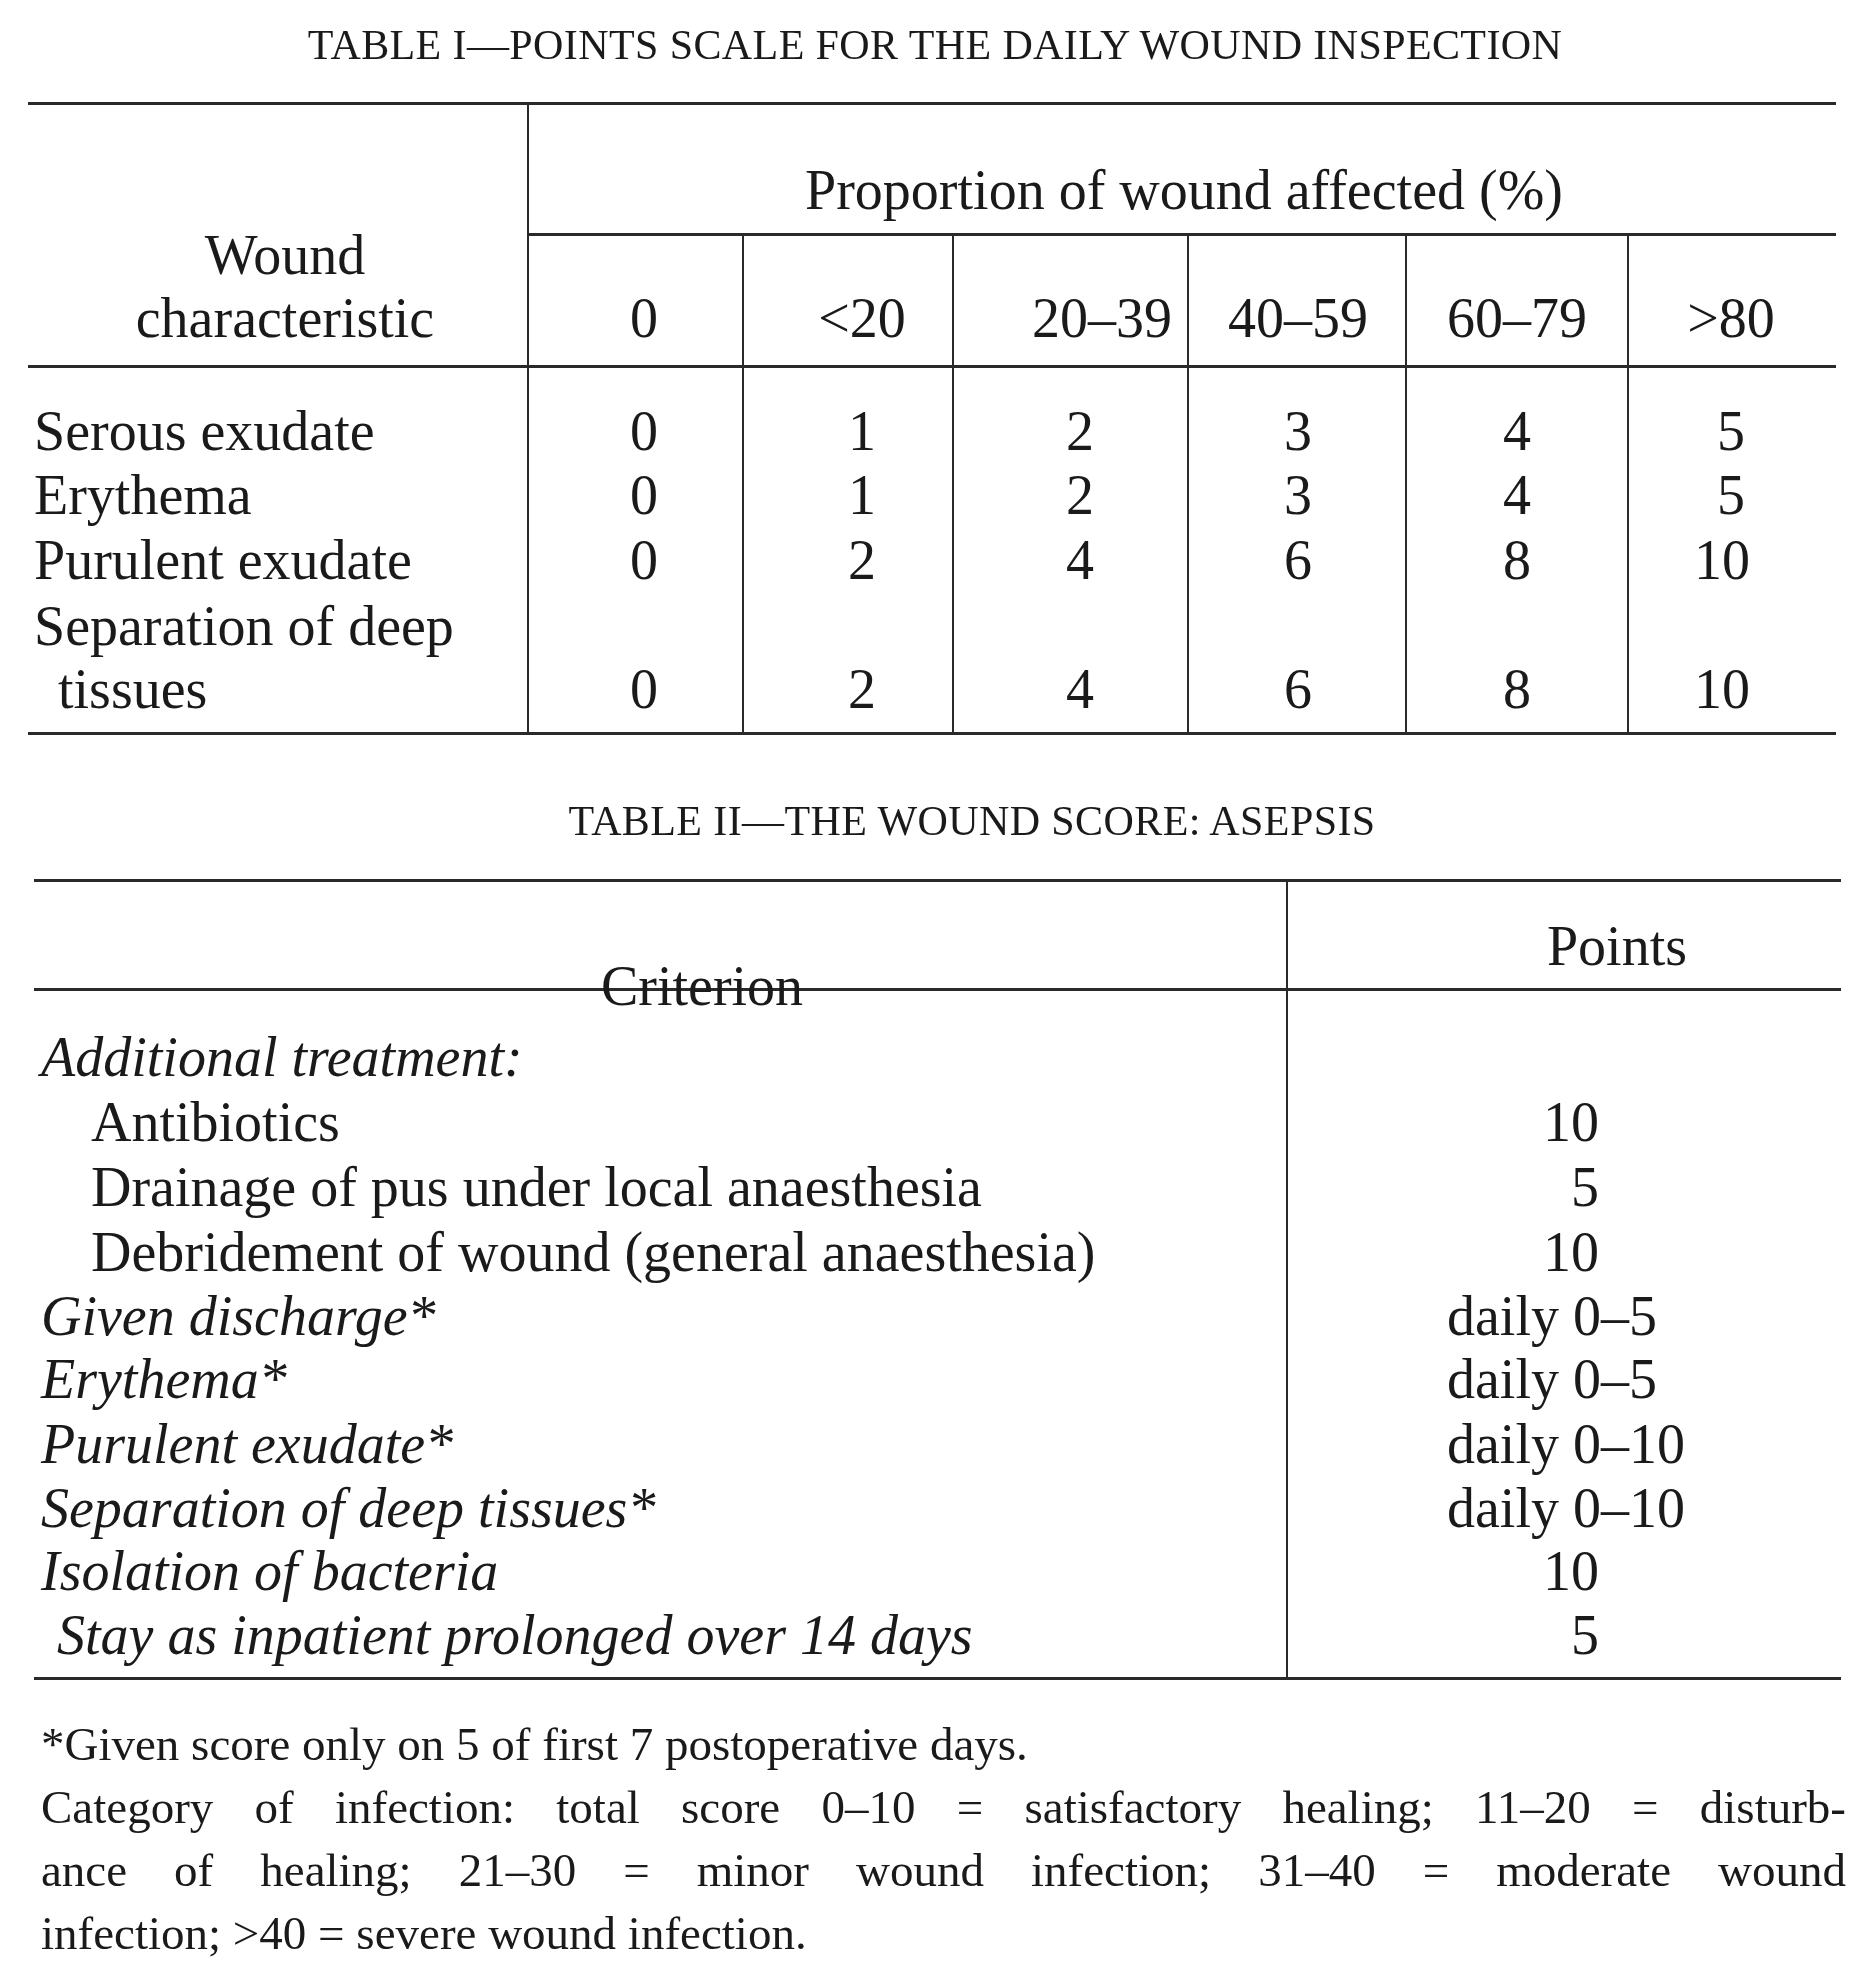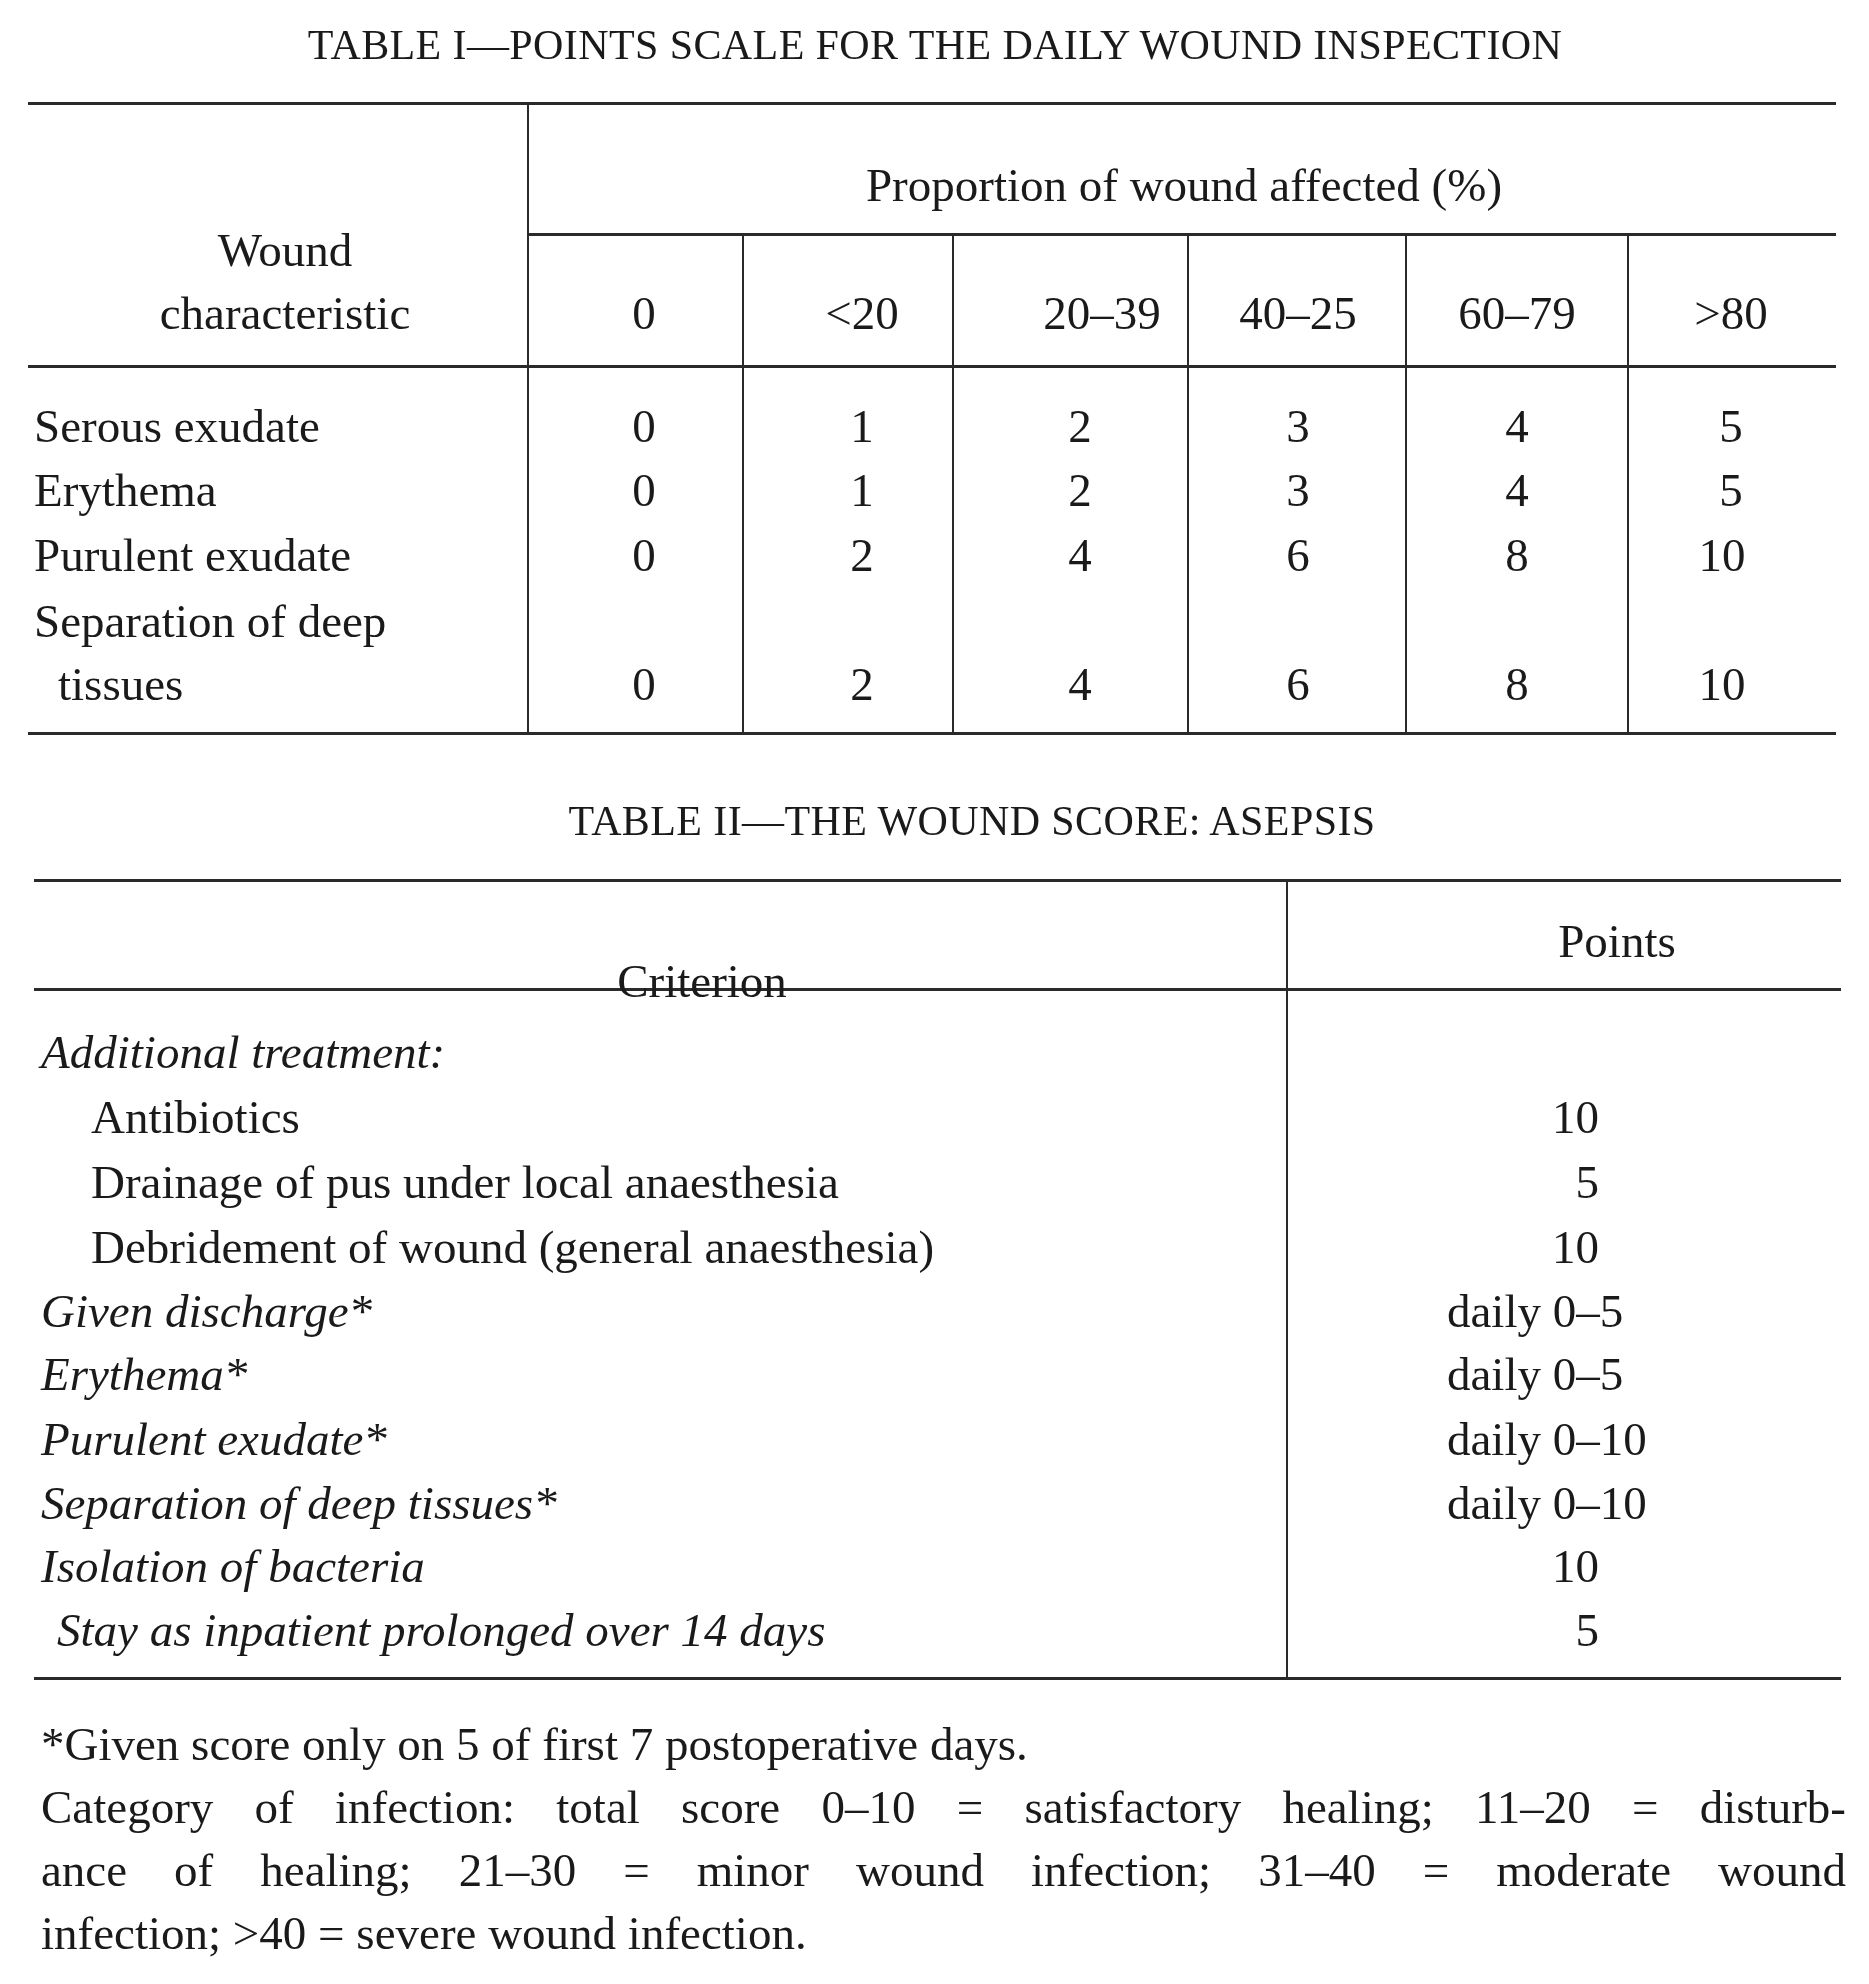--- a/index.html
+++ b/index.html
@@ -3,21 +3,21 @@
 <meta charset="utf-8">
 <style>
   html, body { margin:0; padding:0; background:#ffffff; }
   body { width:1870px; height:1984px; position:relative; overflow:hidden;
          font-family:"Liberation Serif","DejaVu Serif",serif; color:#1a1a1a; }
   .abs { position:absolute; white-space:nowrap; }
   .title { font-size:42px; letter-spacing:0.4px; transform:translateX(-50%); line-height:1; }
   .rule { position:absolute; background:#2a2a2a; }
   .h { height:3.2px; }
   .v { width:2.4px; }
-  .txt { font-size:47px; line-height:1; }
+  .txt { font-size:56px; line-height:1; }
   .ctr { transform:translateX(-50%); text-align:center; }
   .rgt { transform:translateX(-100%); }
   .it { font-style:italic; }
   .foot { font-size:47px; line-height:1; }
   .justify { text-align:justify; text-align-last:justify; width:1805px; }
 </style>
 </head>
 <body>
 
 <div class="abs title" style="left:935px; top:24px;">TABLE I—POINTS SCALE FOR THE DAILY WOUND INSPECTION</div>
@@ -36,21 +36,21 @@
   <div class="rule v" style="left:1405px; top:234px; height:499px;"></div>
   <div class="rule v" style="left:1627px; top:234px; height:499px;"></div>
 
   <div class="abs txt ctr" style="left:285px; top:227px;">Wound</div>
   <div class="abs txt ctr" style="left:285px; top:290px;">characteristic</div>
   <div class="abs txt ctr" style="left:1184px; top:162px;">Proportion of wound affected (%)</div>
 
   <div class="abs txt ctr" style="left:644px; top:290px;">0</div>
   <div class="abs txt ctr" style="left:862px; top:290px;">&lt;20</div>
   <div class="abs txt ctr" style="left:1080px; top:290px;margin-left:22px;">20–39</div>
-  <div class="abs txt ctr" style="left:1298px; top:290px;">40–25</div>
+  <div class="abs txt ctr" style="left:1298px; top:290px;">40–59</div>
   <div class="abs txt ctr" style="left:1517px; top:290px;">60–79</div>
   <div class="abs txt ctr" style="left:1731px; top:290px;">&gt;80</div>
 
   <div>
     <div class="abs txt" style="left:34px; top:403px;">Serous exudate</div>
     <div class="abs txt ctr" style="left:644px; top:403px;">0</div>
     <div class="abs txt ctr" style="left:862px; top:403px;">1</div>
     <div class="abs txt ctr" style="left:1080px; top:403px;">2</div>
     <div class="abs txt ctr" style="left:1298px; top:403px;">3</div>
     <div class="abs txt ctr" style="left:1517px; top:403px;">4</div>

